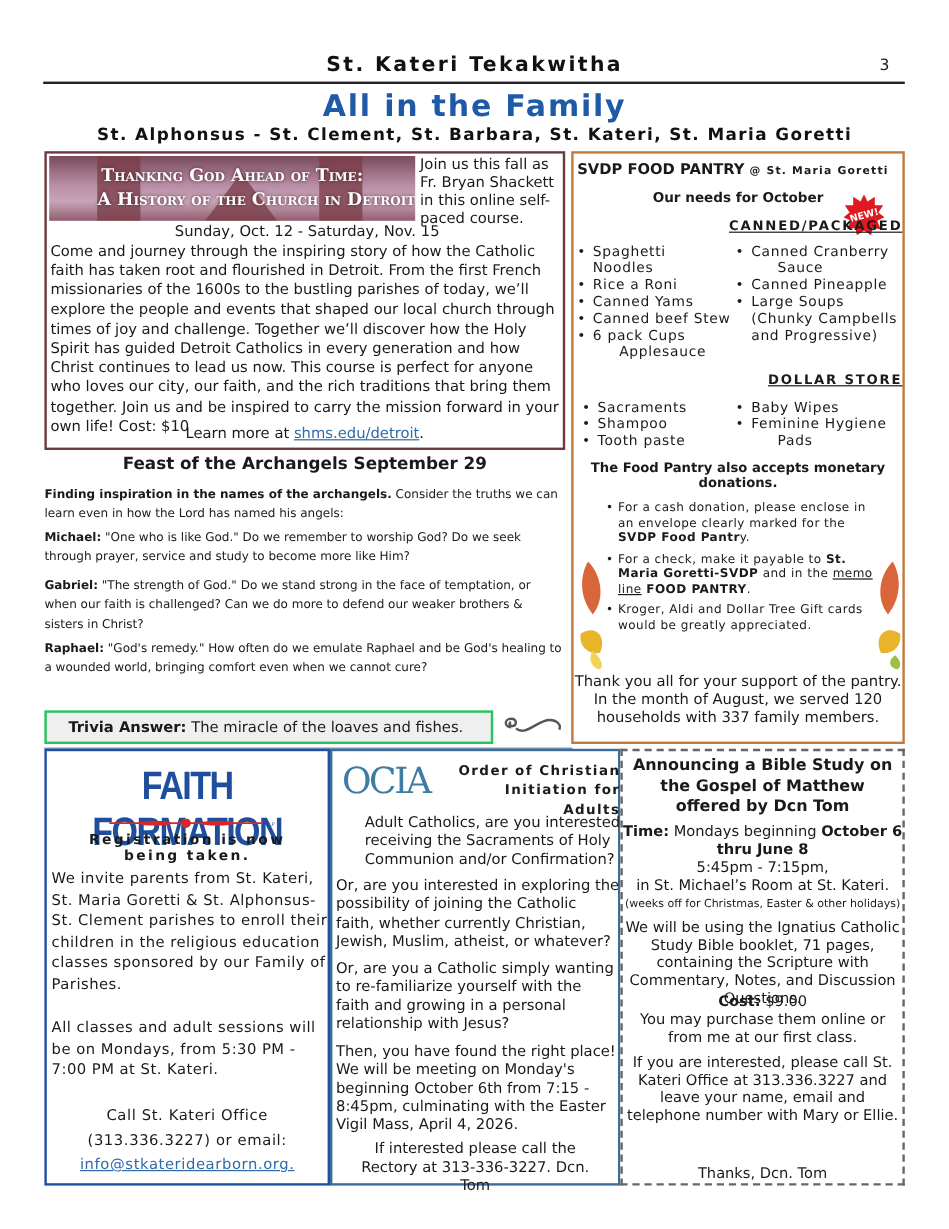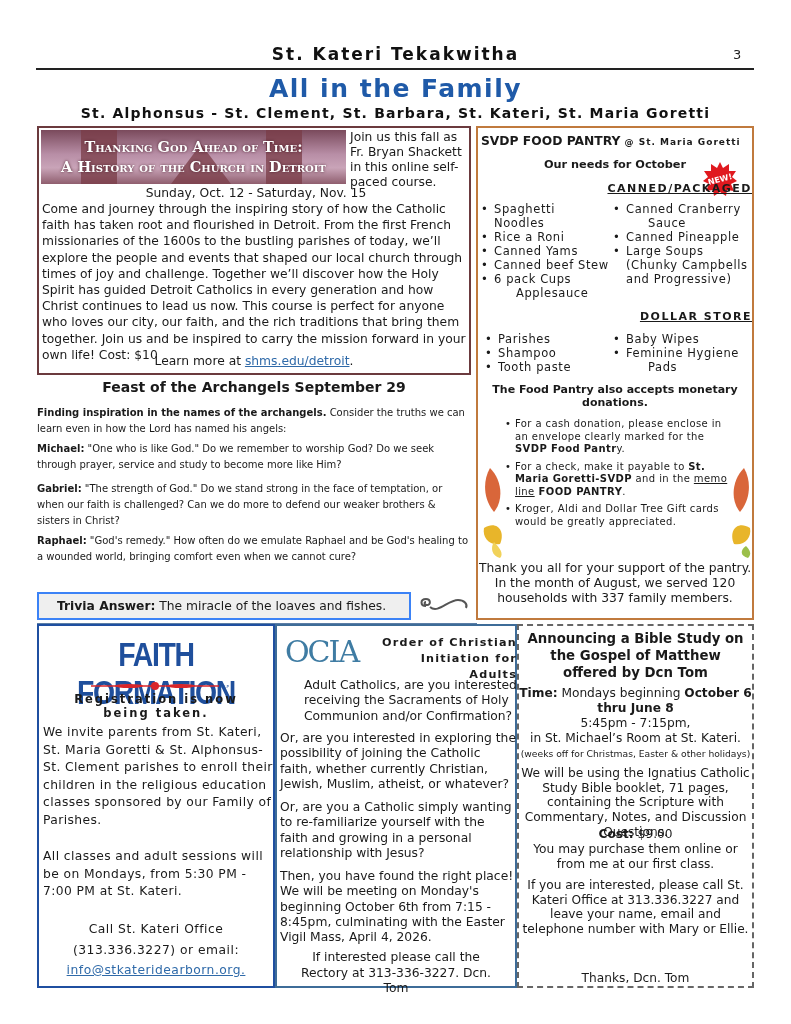--- a/index.html
+++ b/index.html
@@ -12,34 +12,34 @@
   .hdr-rule { left: 36px; top: 68px; width: 718px; height: 1.5px; background: #222; }
   .main-title { left: 0; width: 791px; top: 74px; text-align: center; font-weight: bold; font-size: 25px; letter-spacing: 1.5px; color: #1f5aa8; font-family: "DejaVu Sans", sans-serif; }
   .subtitle { left: 0; width: 791px; top: 105px; text-align: center; font-weight: bold; font-size: 14px; letter-spacing: 1.2px; color: #111; }
 
   
   .course-box { left: 37px; top: 126px; width: 434px; height: 249px; border: 2px solid #6b3a3e; background: #fff; }
   .course-banner { position: absolute; left: 2px; top: 2px; width: 305px; height: 54px; background: linear-gradient(180deg,#7a4a5c 0%, #b88ea6 45%, #c9a4b8 70%, #8f5e6e 100%); overflow: hidden; }
   .course-banner .spire { position: absolute; bottom: 0; background: #7a3c47; opacity: .75; }
   .banner-text { position: absolute; left: 0; width: 100%; text-align: center; color: #fff; font-family: "DejaVu Serif", serif; font-weight: bold; text-shadow: 0 0 3px #4a1e2c; font-variant: small-caps; }
   .banner-l1 { top: 8px; font-size: 14.5px; }
-  .banner-l2 { top: 28px; font-size: 14.5px; }
+  .banner-l2 { top: 28px; font-size: 14.5px; text-align: right; }
   .course-side { position: absolute; left: 311px; top: 2px; width: 120px; font-size: 12.3px; line-height: 15px; text-align: left; }
   .course-dates { position: absolute; left: 0; top: 58px; width: 434px; text-align: center; font-size: 12.3px; }
   .course-body { position: absolute; left: 3px; top: 73px; width: 428px; font-size: 12.3px; line-height: 16.2px; }
   .course-more { position: absolute; left: 0; width: 430px; top: 226px; text-align: center; font-size: 12.3px; }
   .link { color: #2f6aa9; text-decoration: underline; }
 
   
   .arch-title { left: 37px; width: 434px; top: 379px; text-align: center; font-weight: bold; font-size: 14px; }
   .arch-p { left: 37px; width: 434px; font-size: 10px; line-height: 16px; }
   .arch-p b { font-weight: bold; }
 
   
-  .trivia { left: 37px; top: 592px; width: 374px; height: 28px; background: #efefef; border: 2px solid #3b82f6; font-size: 12.3px; line-height: 24px; padding-left: 18px; }
+  .trivia { left: 37px; top: 592px; width: 374px; height: 28px; background: #efefef; border: 2px solid #22c55e; font-size: 12.3px; line-height: 24px; padding-left: 18px; }
   .swirl { left: 416px; top: 594px; width: 56px; height: 22px; }
   .bottom-rule { left: 37px; top: 623px; width: 440px; height: 1.5px; background: #5b7ea6; }
 
   
   .pantry-box { left: 476px; top: 126px; width: 278px; height: 494px; border: 2px solid #c07a3e; background: #fff; }
   .pantry-box .in { position: absolute; }
   .pantry-title { left: 3px; top: 6px; font-weight: bold; font-size: 12.3px; white-space: nowrap; }
   .pantry-title small { font-size: 9px; letter-spacing: 1px; }
   .pantry-needs { left: 0; width: 100%; top: 30px; text-align: center; font-weight: bold; font-size: 11.3px; }
   .new-badge { left: 225px; top: 34px; width: 34px; height: 34px; }
@@ -146,21 +146,21 @@
   <ul class="in plist" style="left:134px;top:74px;width:142px;">
     <li>Canned Cranberry</li>
     <li class="cont">Sauce</li>
     <li>Canned Pineapple</li>
     <li>Large Soups</li>
     <li class="cont" style="padding-left:14px;">(Chunky Campbells</li>
     <li class="cont" style="padding-left:14px;">and Progressive)</li>
   </ul>
   <div class="in pantry-sub" style="top:182px;">DOLLAR STORE</div>
   <ul class="in plist" style="left:6px;top:204px;width:130px;">
-    <li>Parishes</li>
+    <li>Sacraments</li>
     <li>Shampoo</li>
     <li>Tooth paste</li>
   </ul>
   <ul class="in plist" style="left:134px;top:204px;width:142px;">
     <li>Baby Wipes</li>
     <li>Feminine Hygiene</li>
     <li class="cont">Pads</li>
   </ul>
   <div class="in pantry-accepts">The Food Pantry also accepts monetary donations.</div>
   <ul class="in donate-list">

